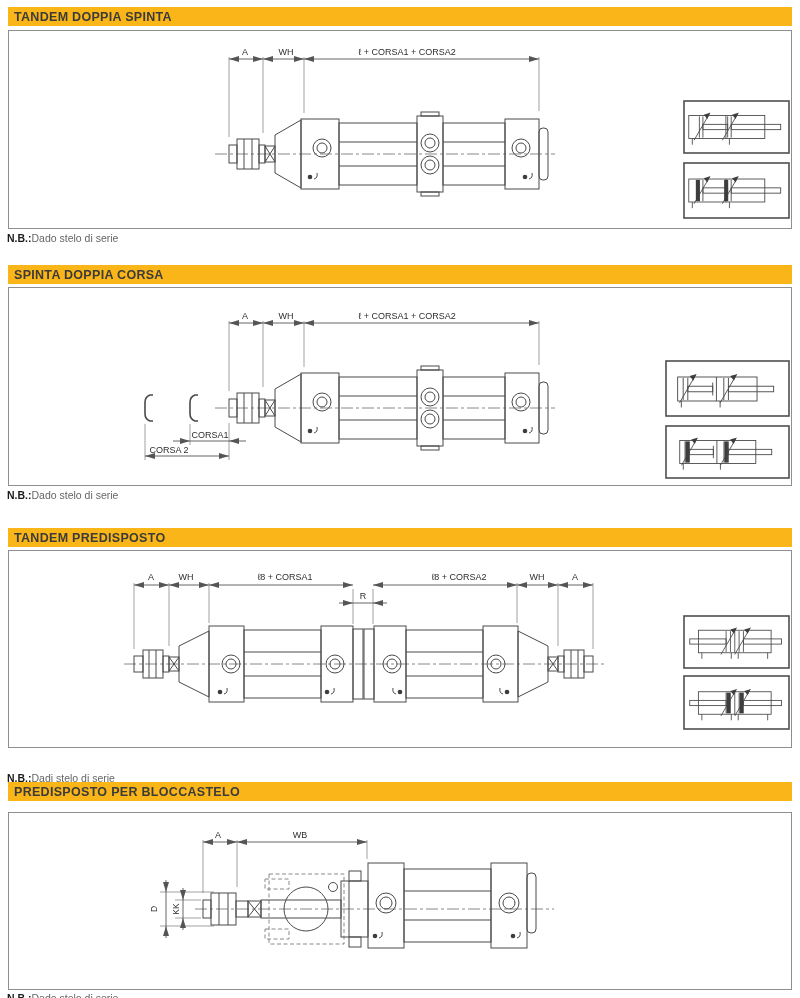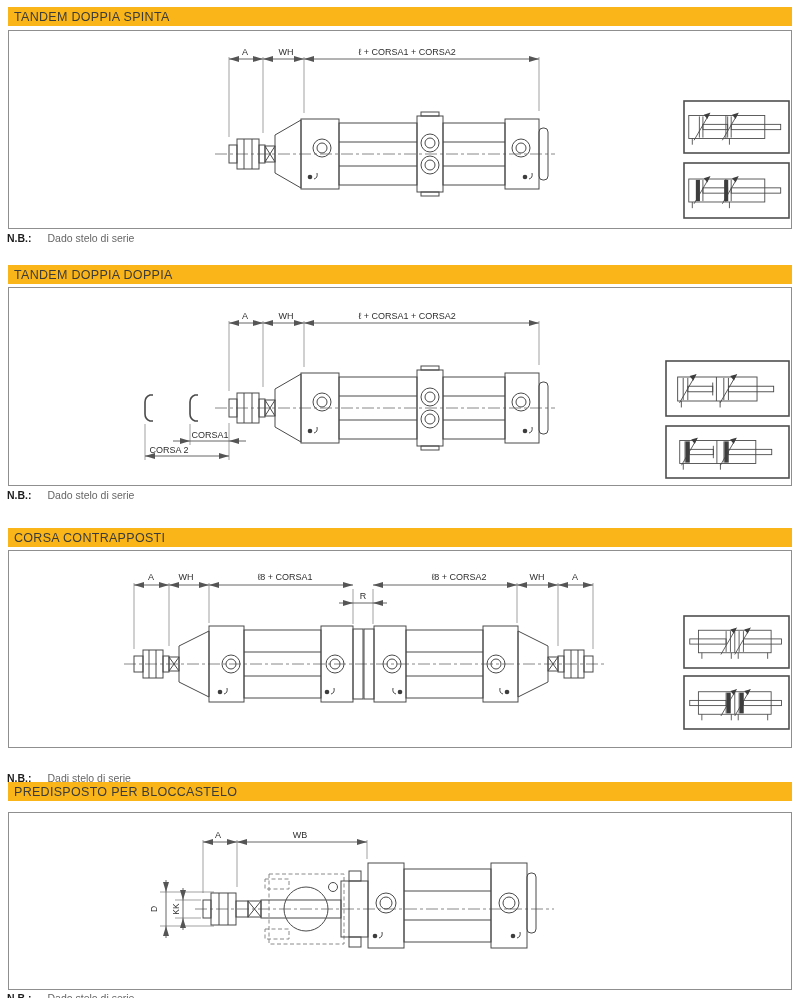--- a/index.html
+++ b/index.html
@@ -1,23 +1,23 @@
 <!DOCTYPE html>
 <html><head>
 <meta charset="utf-8">
 <style>
   html,body{margin:0;padding:0}
   body{width:800px;height:998px;position:relative;overflow:hidden;background:#fff;
        font-family:"Liberation Sans","DejaVu Sans",sans-serif}
   .hdr{position:absolute;left:8px;right:8px;height:19px;background:#FAB619;
        display:flex;align-items:center;padding-left:6px;box-sizing:border-box}
-  .hdr span{font-size:12.5px;font-weight:normal;color:#3b3b3b;letter-spacing:.3px}
+  .hdr span{font-size:12.5px;font-weight:bold;color:#3b3b3b;letter-spacing:.3px}
   .box{position:absolute;left:8px;right:8px;border:1px solid #8f8f8f;background:#fff;box-sizing:border-box}
   .note{position:absolute;left:7px;font-size:10.5px;color:#666;white-space:nowrap}
-  .note b{color:#1c1c1c;margin-right:16px}
+  .note b{color:#1c1c1c;margin-right:0}
   svg{display:block}
   .ln{stroke:#4a4a4a;stroke-width:1;fill:none}
   .fil{fill:#3d3d3d;stroke:none}
   .cl{stroke:#6a6a6a;stroke-width:.8;fill:none;stroke-dasharray:12 3 3 3}
   .dim line{stroke:#555;stroke-width:.9;fill:none}
   .dim line.ext{stroke:#7a7a7a;stroke-width:.7}
   .dsh{stroke:#7d7d7d;stroke-width:.9;fill:none;stroke-dasharray:4 2.5}
   text.dt{font-size:9px;fill:#2e2e2e;text-anchor:middle;stroke:none}
   .frame{stroke:#4f4f4f;stroke-width:1.6;fill:#fff}
 </style>
@@ -198,21 +198,21 @@
       <rect class="frame" x="675" y="132" width="105" height="55"></rect>
       <use href="#s-spinta-m" x="678" y="136" width="99" height="47"></use>
     </g>
   </svg>
 </div>
 <div class="note" style="top:232px">
   <b>N.B.:</b><span>Dado stelo di serie</span>
 </div>
 
 <div class="hdr" style="top:265px">
-  <span>TANDEM DOPPIA DOPPIA</span>
+  <span>SPINTA DOPPIA CORSA</span>
 </div>
 <div class="box" style="top:287px;height:199px">
   <svg width="782" height="197" viewBox="0 0 782 197">
     <g class="dim">
       <line x1="220" y1="35" x2="254" y2="35" marker-start="url(#arr)" marker-end="url(#arr)"></line>
       <line x1="254" y1="35" x2="295" y2="35" marker-start="url(#arr)" marker-end="url(#arr)"></line>
       <line x1="295" y1="35" x2="530" y2="35" marker-start="url(#arr)" marker-end="url(#arr)"></line>
       <line class="ext" x1="220" y1="33" x2="220" y2="103"></line>
       <line class="ext" x1="254" y1="33" x2="254" y2="99"></line>
       <line class="ext" x1="295" y1="33" x2="295" y2="79"></line>
@@ -245,21 +245,21 @@
       <rect class="frame" x="657" y="138" width="123" height="52"></rect>
       <use href="#s-corsa-m" x="666" y="141" width="105" height="46"></use>
     </g>
   </svg>
 </div>
 <div class="note" style="top:489px">
   <b>N.B.:</b><span>Dado stelo di serie</span>
 </div>
 
 <div class="hdr" style="top:528px">
-  <span>CORSA CONTRAPPOSTI</span>
+  <span>TANDEM PREDISPOSTO</span>
 </div>
 <div class="box" style="top:550px;height:198px">
   <svg width="782" height="196" viewBox="0 0 782 196">
     <g class="dim">
       <line x1="125" y1="34" x2="160" y2="34" marker-start="url(#arr)" marker-end="url(#arr)"></line>
       <line x1="160" y1="34" x2="200" y2="34" marker-start="url(#arr)" marker-end="url(#arr)"></line>
       <line x1="200" y1="34" x2="344" y2="34" marker-start="url(#arr)" marker-end="url(#arr)"></line>
       <line x1="364" y1="34" x2="508" y2="34" marker-start="url(#arr)" marker-end="url(#arr)"></line>
       <line x1="508" y1="34" x2="549" y2="34" marker-start="url(#arr)" marker-end="url(#arr)"></line>
       <line x1="549" y1="34" x2="584" y2="34" marker-start="url(#arr)" marker-end="url(#arr)"></line>

